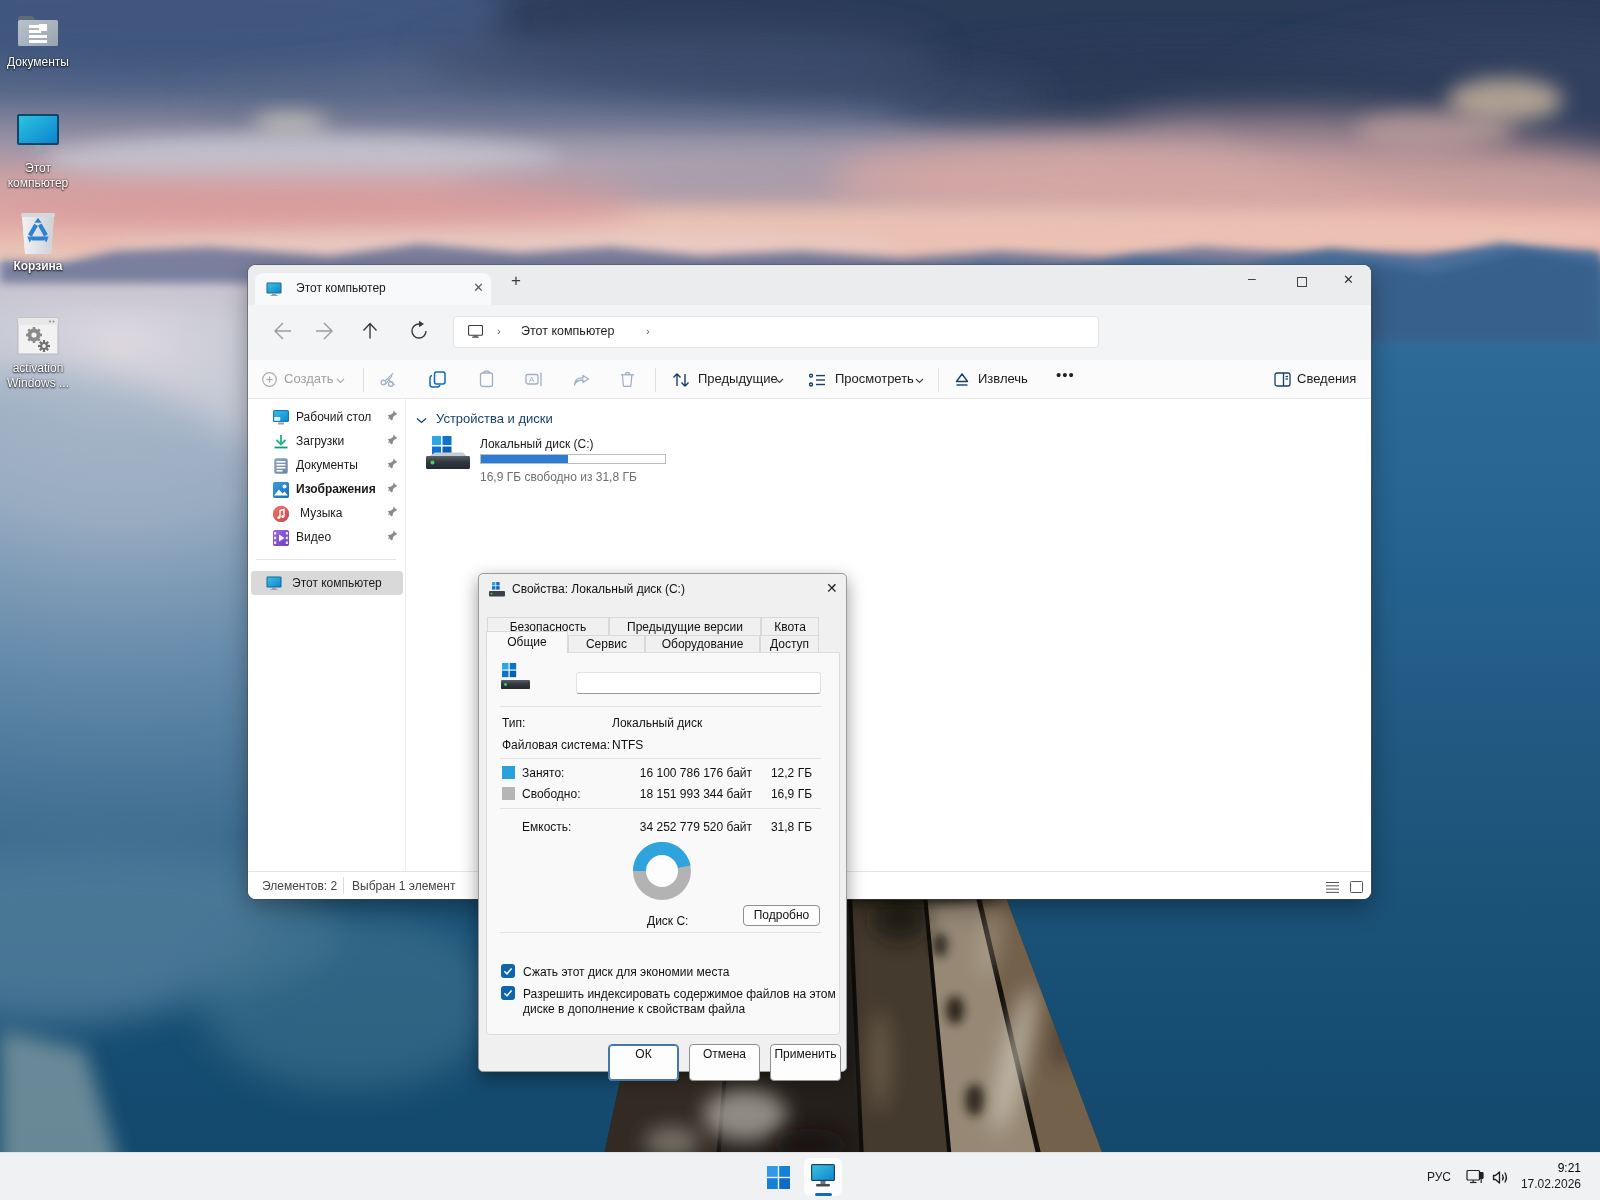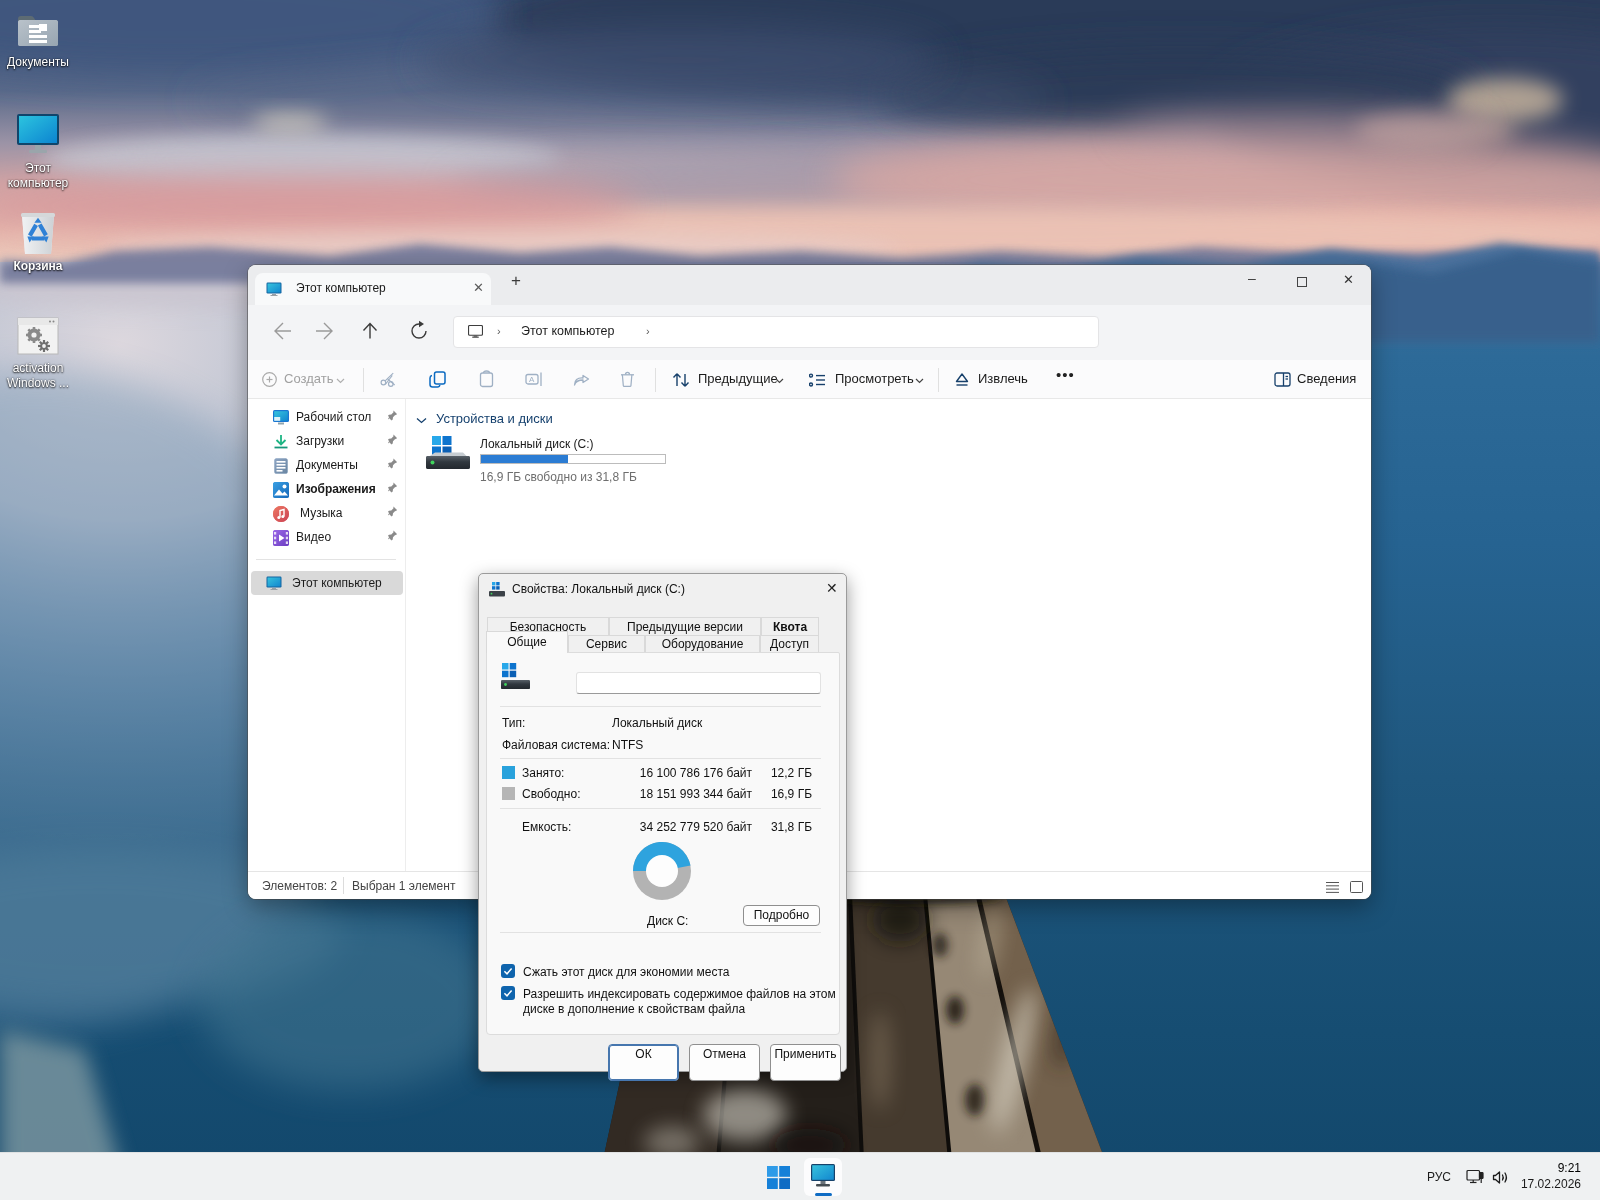--- a/index.html
+++ b/index.html
@@ -505,21 +505,21 @@
         <rect x="3" y="4.2" width="3.4" height="3.4" fill="#0d74ce"></rect>
         <rect x="7.2" y="4.2" width="3.4" height="3.4" fill="#0a5fb4"></rect>
     <rect x="0" y="9" width="16" height="5.5" rx="1" fill="#3b4147"></rect>
         <circle cx="2.5" cy="11.7" r="0.9" fill="#3fd45c"></circle>
   </svg>
   <span style="position:absolute;left:33px;top:8px;font-size:12px;color:#111;">Свойства: Локальный диск (C:)</span>
   <span style="position:absolute;left:347px;top:6px;font-size:14px;color:#222;">✕</span>
 
   <div class="tab2" style="left:8px;top:43px;width:122px;height:25px;line-height:19px;">Безопасность</div>
   <div class="tab2" style="left:130px;top:43px;width:152px;height:25px;line-height:19px;">Предыдущие версии</div>
-  <div class="tab2" style="left:282px;top:43px;width:58px;height:25px;line-height:19px;font-weight:bold;">Квота</div>
+  <div class="tab2" style="left:282px;top:43px;width:58px;height:25px;line-height:19px;">Квота</div>
 
   <div class="tab2" style="left:89px;top:61px;width:77px;height:18px;line-height:17px;">Сервис</div>
   <div class="tab2" style="left:166px;top:61px;width:115px;height:18px;line-height:17px;">Оборудование</div>
   <div class="tab2" style="left:281px;top:61px;width:59px;height:18px;line-height:17px;">Доступ</div>
   <div class="tab2" style="left:7px;top:57px;width:82px;height:22px;line-height:20px;background:#f9f9f9;border-bottom:none;z-index:3;">Общие</div>
   <div id="dpanel">
 
     <svg width="30" height="28" viewBox="0 0 30 28" style="position:absolute;left:14px;top:10px;">
       <rect x="1" y="0" width="6.5" height="6.5" fill="#28a8ea"></rect>
           <rect x="8.7" y="0" width="6.5" height="6.5" fill="#0d74ce"></rect>

